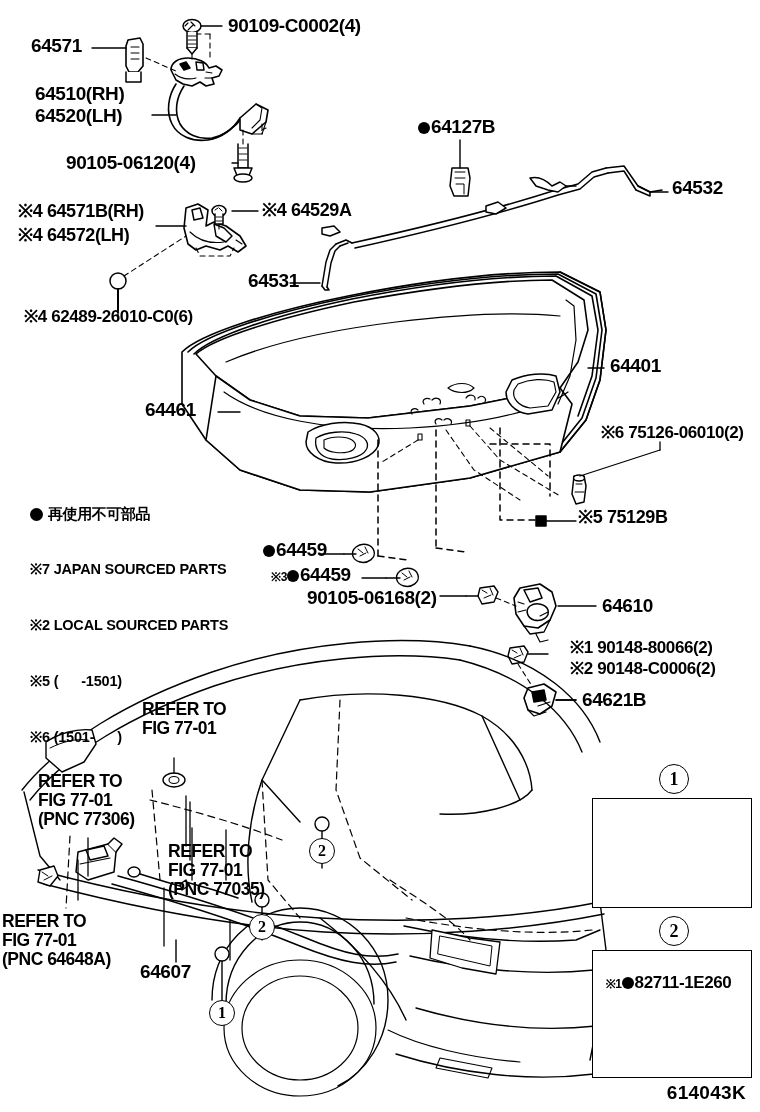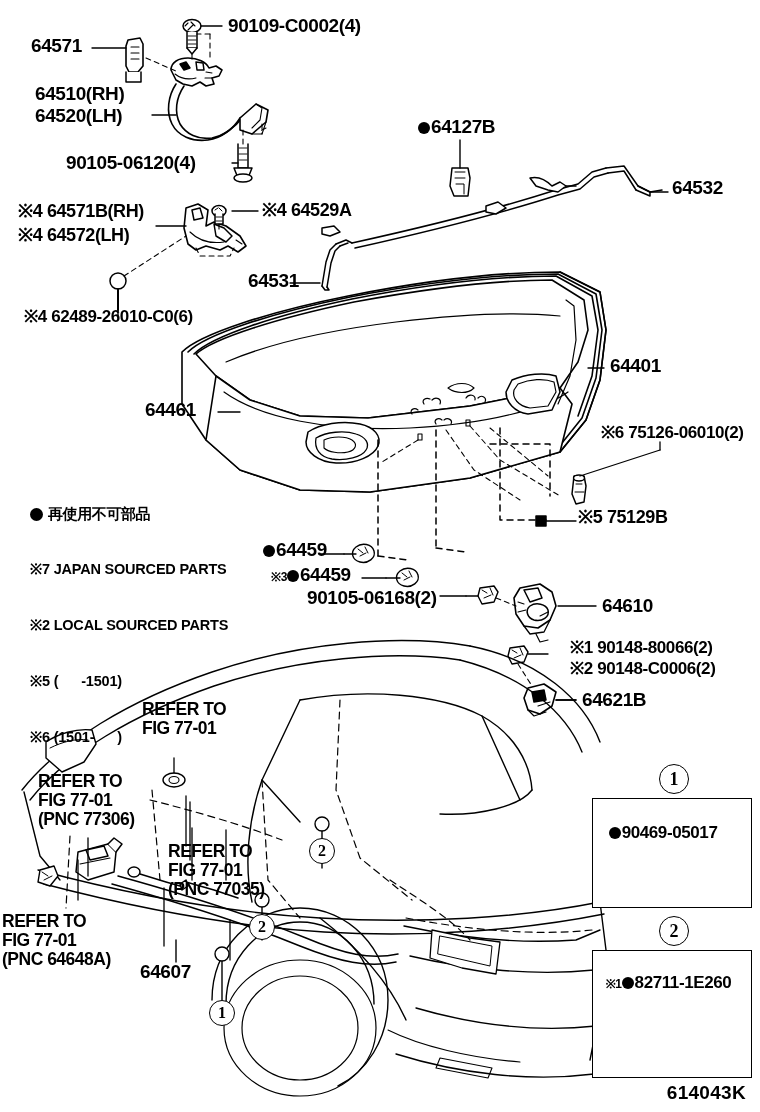--- a/index.html
+++ b/index.html
@@ -482,23 +482,20 @@
 FIG 77-01
 (PNC 64648A)</div>
 <div class="lbl" style="left:140px;top:962px;">64607</div>
 
 <div class="circnum small" style="left:209px;top:1000px;">1</div>
 <div class="circnum small" style="left:249px;top:914px;">2</div>
 <div class="circnum small" style="left:309px;top:838px;">2</div>
 
 <div class="circnum" style="left:659px;top:764px;">1</div>
 <div class="insetbox" style="left:592px;top:798px;width:160px;height:110px;"></div>
-<div class="lbl" style="left:600px;top:806px;font-size:17px;">
-  <span class="inl-dot"></span><span>90469-05017</span>
-</div>
 
 <div class="circnum" style="left:659px;top:916px;">2</div>
 <div class="insetbox" style="left:592px;top:950px;width:160px;height:128px;"></div>
 <div class="lbl" style="left:597px;top:956px;font-size:17px;">
   <span class="km">※1</span><span class="inl-dot"></span><span>82711-1E260</span>
 </div>
 
 <div class="figcode">614043K</div>
 
 </div>

